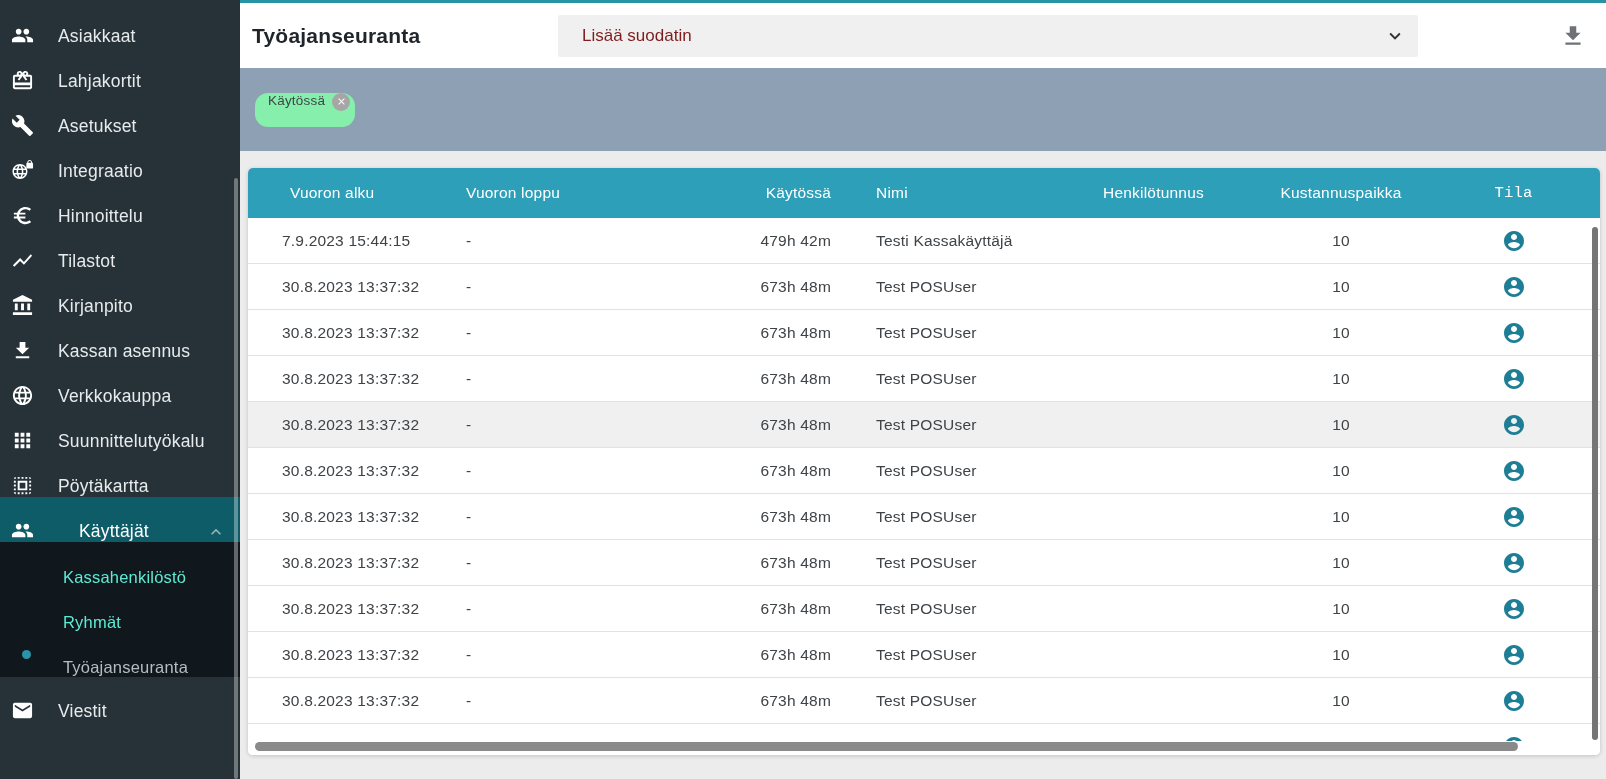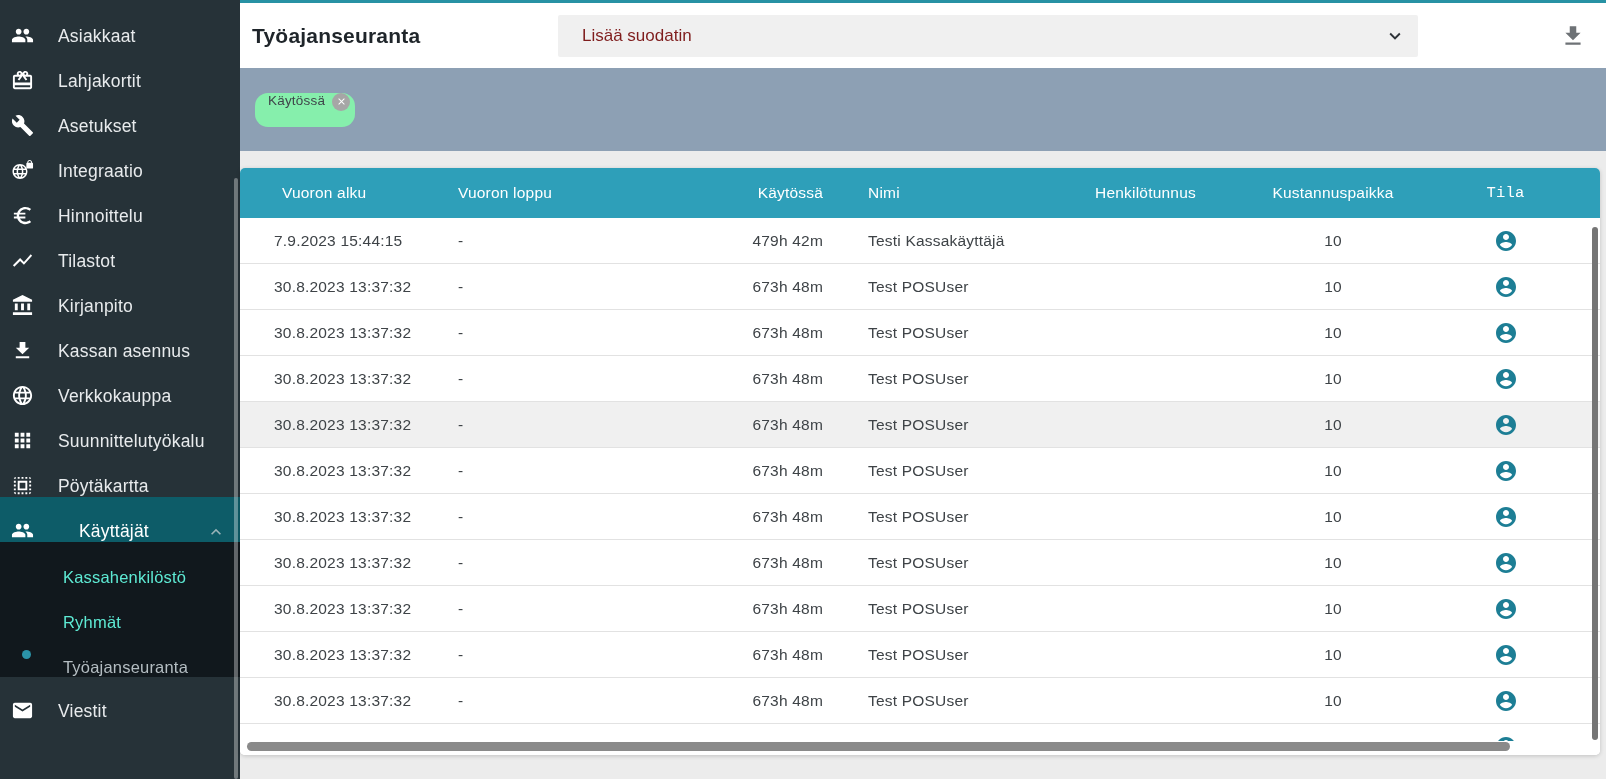--- a/index.html
+++ b/index.html
@@ -39,21 +39,21 @@
   .filter-band { height:83px; background:#8da0b4; display:flex; align-items:center; padding-left:15px; flex:none; }
   .chip { height:34px; background:#86efac; border-radius:13px; display:inline-flex; align-items:flex-start;
           padding:0 5px 0 13px; }
   .chip .chip-lbl { font-size:13.5px; color:#3f454a; letter-spacing:.2px; }
   .chip .chip-x { width:18px; height:18px; margin-left:7px; border-radius:50%; background:#a6a6a6;
                   display:flex; align-items:center; justify-content:center; cursor:pointer; border:none; }
   .chip .chip-x svg { width:11px; height:11px; fill:#ffffff; }
 
   
   .content { flex:1; position:relative; }
-  .card { position:absolute; left:0; right:6px; top:17px; height:587px; background:#ffffff;
+  .card { position:absolute; left:8px; right:6px; top:17px; height:587px; background:#ffffff;
           border-radius:5px; overflow:hidden; box-shadow:0 1px 4px rgba(0,0,0,.18); }
   .thead { height:50px; background:#2e9fb9; display:flex; align-items:center; }
   .th { color:#ffffff; font-size:15.5px; font-weight:500; letter-spacing:.2px; }
   .th, .td { flex:none; padding:0 10px; white-space:nowrap; overflow:hidden; display:flex; align-items:center; }
   .row { height:46px; display:flex; align-items:center; border-bottom:1px solid #e2e2e2; background:#ffffff; }
   .row.hl { background:#f0f0f0; }
   .td { font-size:15.5px; color:#3e4347; letter-spacing:.2px; }
   .c0 { width:196px; padding-left:34px; }
   .thead .c0 { padding-left:42px; }
   .c1 { width:182px; padding-left:22px; }

